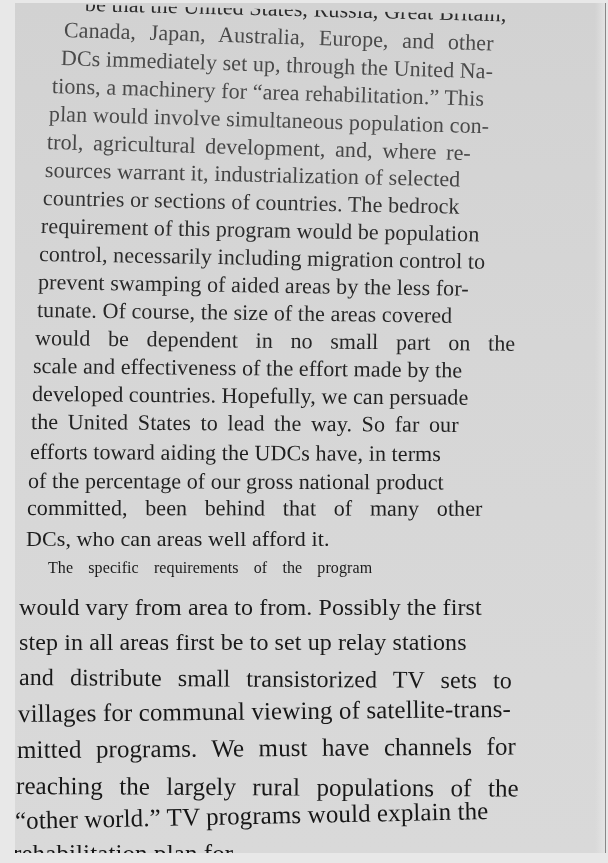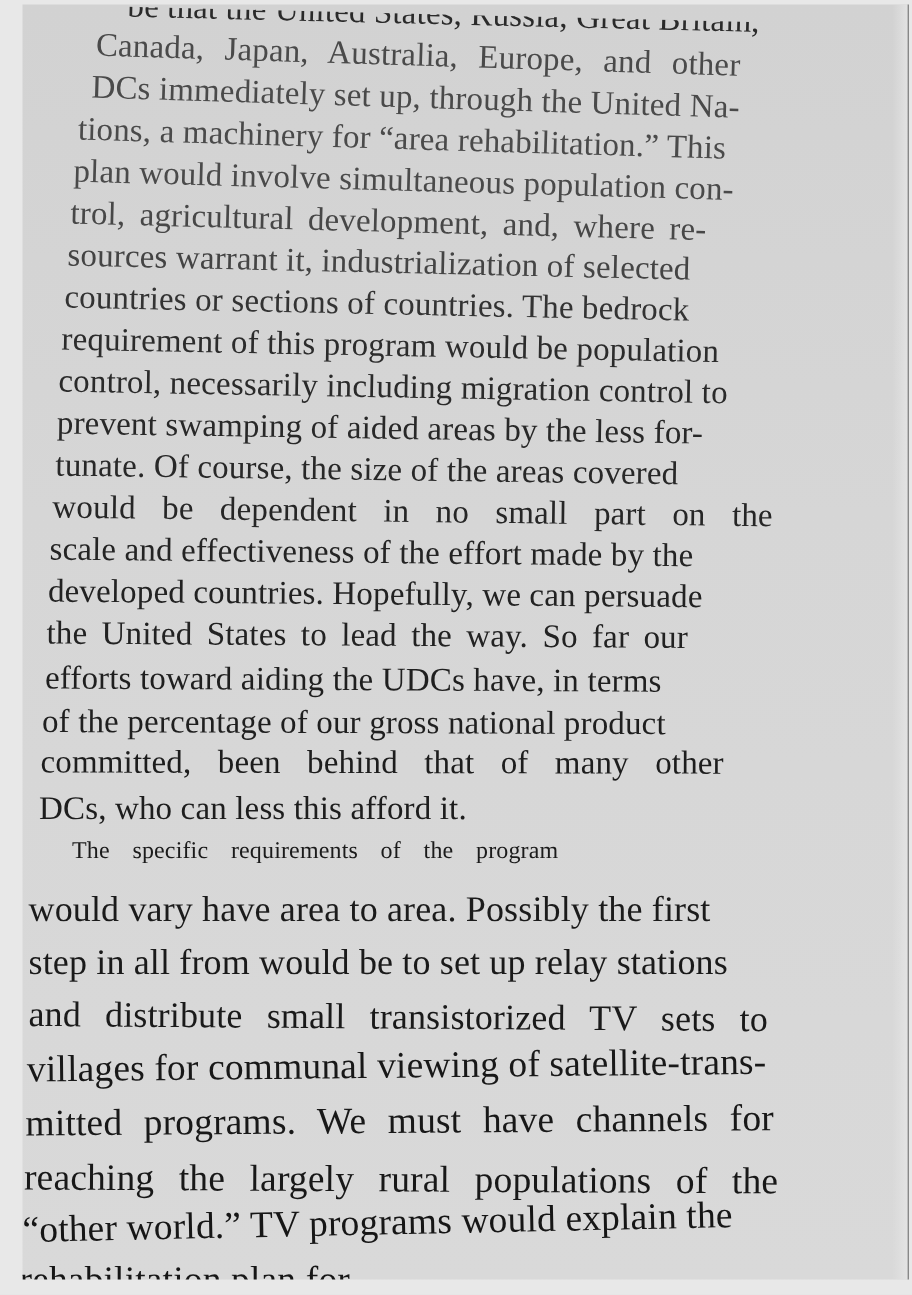--- a/index.html
+++ b/index.html
@@ -87,27 +87,27 @@
     <div class="line" style="left:17px; top:378px; transform: rotate(0.5deg); color:#222;">developed countries. Hopefully, we can persuade</div>
 
     <div class="line" style="left:16px; top:406px; transform: rotate(0.4deg); word-spacing:4px; color:#222;">the United States to lead the way. So far our</div>
 
     <div class="line" style="left:15px; top:436px; transform: rotate(0.3deg); color:#1f1f1f;">efforts toward aiding the UDCs have, in terms</div>
 
     <div class="line" style="left:13px; top:465px; transform: rotate(0.2deg); color:#1f1f1f;">of the percentage of our gross national product</div>
 
     <div class="line" style="left:12px; top:492px; transform: rotate(0.1deg); word-spacing:12px; color:#1d1d1d;">committed, been behind that of many other</div>
 
-    <div class="line" style="left:11px; top:523px; color:#1d1d1d;">DCs, who can less this afford it.</div>
+    <div class="line" style="left:11px; top:523px; color:#1d1d1d;">DCs, who can areas well afford it.</div>
 
     <div class="line" style="left:33px; top:556px; font-size:16px; word-spacing:11px; color:#1b1b1b;">The specific requirements of the program</div>
 
-    <div class="line" style="left:4px; top:591px; font-size:24px; color:#1b1b1b;">would vary have area to area. Possibly the first</div>
+    <div class="line" style="left:4px; top:591px; font-size:24px; color:#1b1b1b;">would vary from area to from. Possibly the first</div>
 
-    <div class="line" style="left:4px; top:626px; font-size:24px; color:#1a1a1a;">step in all from would be to set up relay stations</div>
+    <div class="line" style="left:4px; top:626px; font-size:24px; color:#1a1a1a;">step in all areas first be to set up relay stations</div>
 
     <div class="line" style="left:4px; top:661px; font-size:24px; word-spacing:10px; transform: rotate(0.4deg); color:#1a1a1a;">and distribute small transistorized TV sets to</div>
 
     <div class="line" style="left:3px; top:697px; font-size:25px; transform: rotate(-0.6deg); color:#181818;">villages for communal viewing of satellite-trans-</div>
 
     <div class="line" style="left:2px; top:733px; font-size:25px; word-spacing:8px; transform: rotate(-0.4deg); color:#181818;">mitted programs. We must have channels for</div>
 
     <div class="line" style="left:1px; top:769px; font-size:25px; word-spacing:10px; transform: rotate(0.3deg); color:#181818;">reaching the largely rural populations of the</div>
 
     <div class="line" style="left:0px; top:804px; font-size:25px; transform: rotate(-1.2deg); color:#161616;">“other world.” TV programs would explain the</div>

